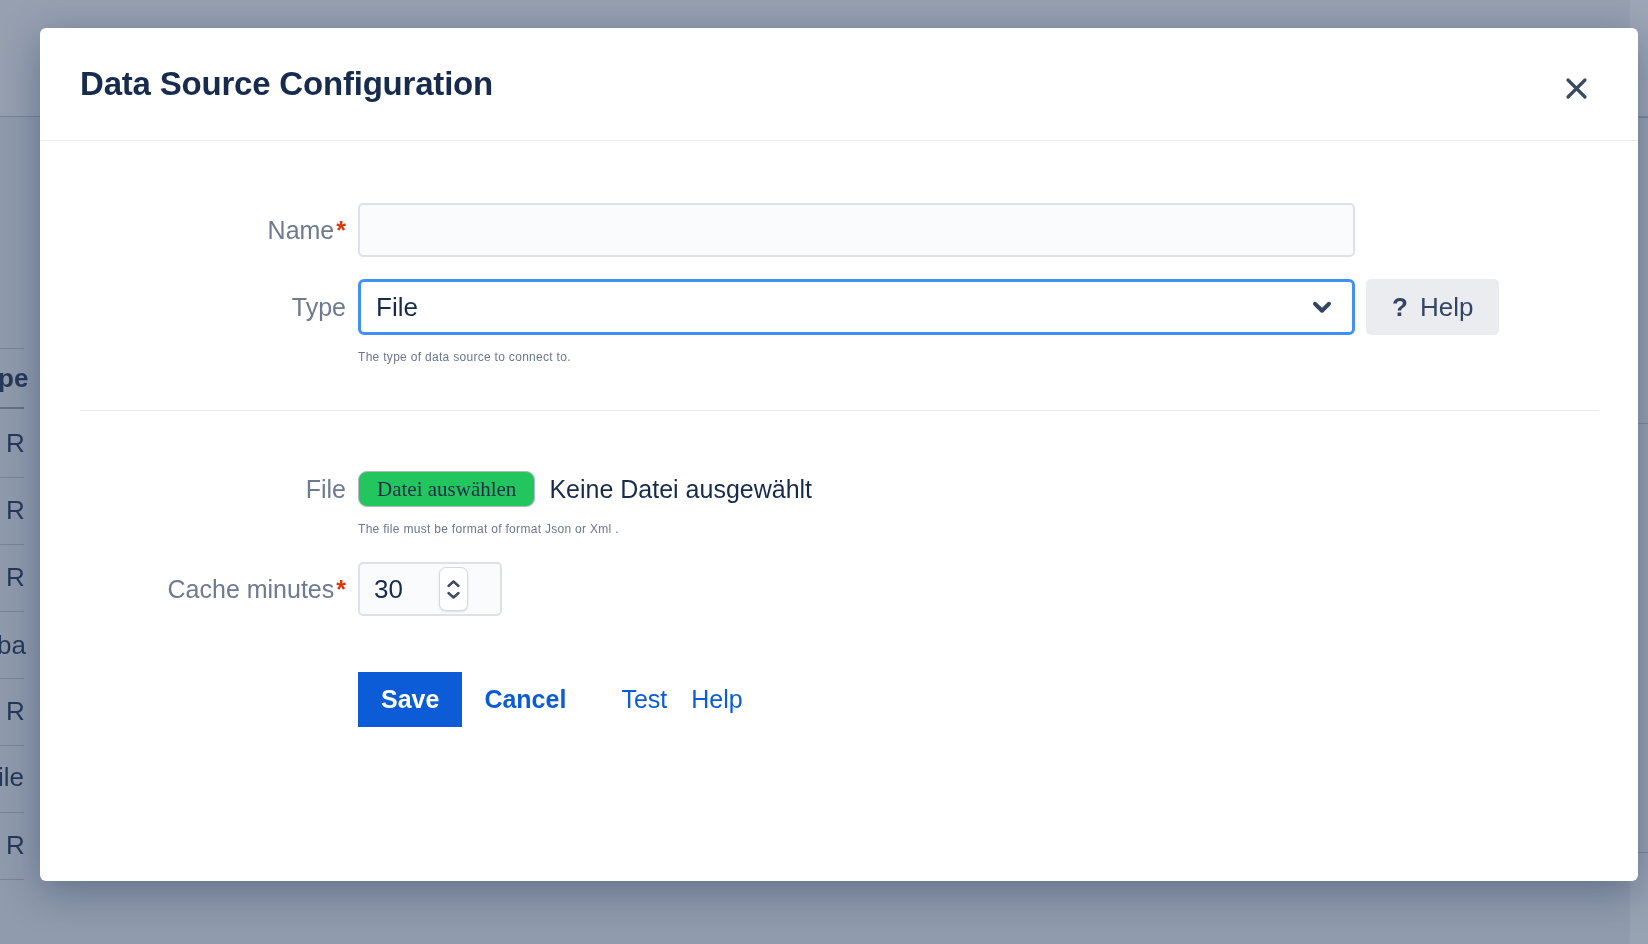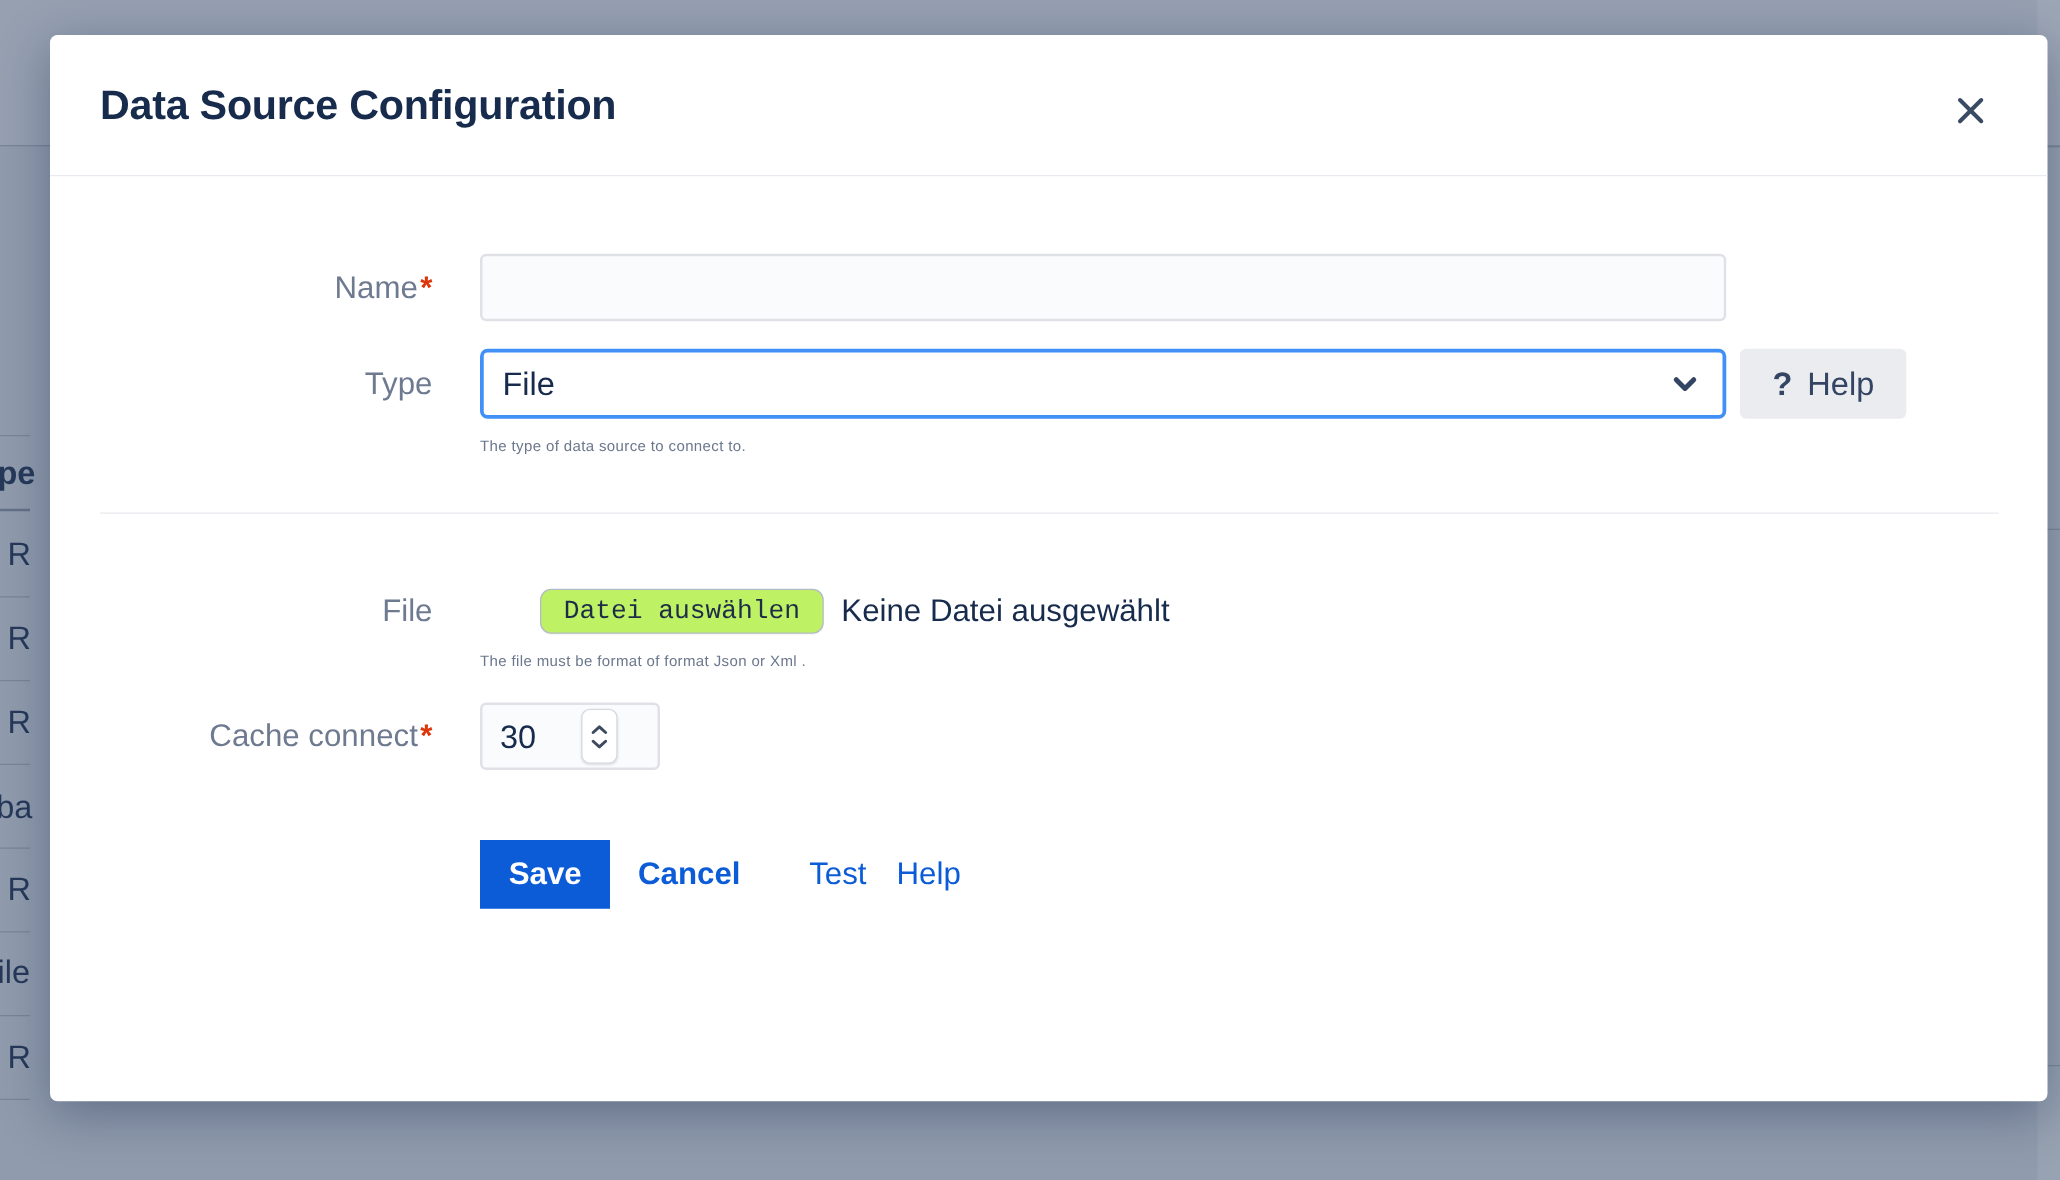--- a/index.html
+++ b/index.html
@@ -38,21 +38,21 @@
     color:#172B4D;
   }
   .close-btn{
     position:absolute;right:40px;top:60px;transform:translateY(-50%);
     width:44px;height:44px;border:none;background:transparent;cursor:pointer;
     display:flex;align-items:center;justify-content:center;padding:0;
   }
   
   .modal-body{padding:62px 0 0 0;}
   .form-row,.hint-row,.actions-row{
-    display:grid;grid-template-columns:306px 1260px;column-gap:38px;align-items:center;
+    display:grid;grid-template-columns:306px 1260px;column-gap:12px;align-items:center;
   }
   .f-label{
     text-align:right;font-size:25px;font-weight:500;color:#6E7A90;line-height:30px;
   }
   .req{color:#DE350B;font-weight:700;margin-left:2px;}
   .text-input{
     width:997px;height:54px;box-sizing:border-box;
     background:#FAFBFC;border:2px solid #DFE1E6;border-radius:5px;
     font-family:"Liberation Sans",sans-serif;font-size:26px;color:#172B4D;padding:0 16px;outline:none;
   }
@@ -73,22 +73,22 @@
   .help-btn .q{font-size:26px;font-weight:700;color:#344563;}
   .help-btn .t{font-size:26px;font-weight:400;color:#344563;}
   .hint-row{margin-top:15px;}
   .hint{font-size:12px;color:#6B778C;letter-spacing:.3px;}
   .section-divider{
     border:none;height:1px;background:#E8EAEE;margin:46px 39px 0 40px;
   }
   .file-row{margin-top:60px;}
   .file-btn{
     height:36px;padding:0 18px;border:1px solid #B3BAC5;border-radius:9px;
-    background:#bef264;cursor:pointer;font-family:Liberation Mono, monospace;
-    font-size:21px;color:#1F2C47;box-shadow:0 1px 1px rgba(0,0,0,.04);margin-left:48px;
+    background:#22c55e;cursor:pointer;font-family:Liberation Serif, serif;
+    font-size:21px;color:#1F2C47;box-shadow:0 1px 1px rgba(0,0,0,.04);
   }
   .file-status{margin-left:14px;font-size:25px;color:#172B4D;}
   .cache-row{margin-top:26px;}
   .number-wrap{position:relative;width:119px;}
   .cache-input{
     width:144px;height:54px;box-sizing:border-box;
     background:#FAFBFC;border:2px solid #DFE1E6;border-radius:5px;
     font-family:"Liberation Sans",sans-serif;font-size:26px;color:#172B4D;padding:0 40px 0 14px;outline:none;
   }
   .stepper{
@@ -200,21 +200,21 @@
         </div>
       </div>
 
       <div class="hint-row">
         <div></div>
         <div class="hint">The file must be format of format Json or Xml .</div>
       </div>
 
       <div class="form-row cache-row">
         <div class="f-label">
-          <span>Cache connect</span><span class="req">*</span>
+          <span>Cache minutes</span><span class="req">*</span>
         </div>
         <div class="control-flex">
           <div class="number-wrap">
             <input class="cache-input" type="text" value="30" style="">
             <span class="stepper">
               <svg width="15" height="10" viewBox="0 0 15 10">
                 <path d="M2.5 7 L7.5 2.5 L12.5 7" stroke="#3E4A5D" stroke-width="2.4" stroke-linecap="round" stroke-linejoin="round" fill="none"></path>
               </svg>
               <svg width="15" height="10" viewBox="0 0 15 10">
                 <path d="M2.5 3 L7.5 7.5 L12.5 3" stroke="#3E4A5D" stroke-width="2.4" stroke-linecap="round" stroke-linejoin="round" fill="none"></path>

